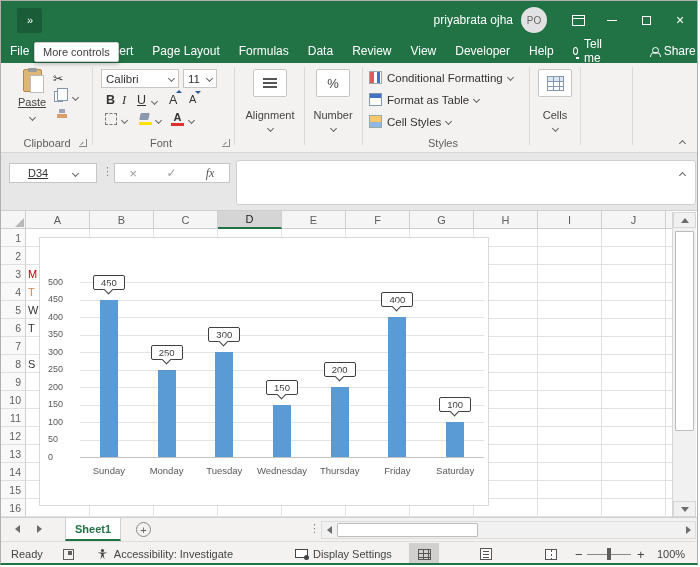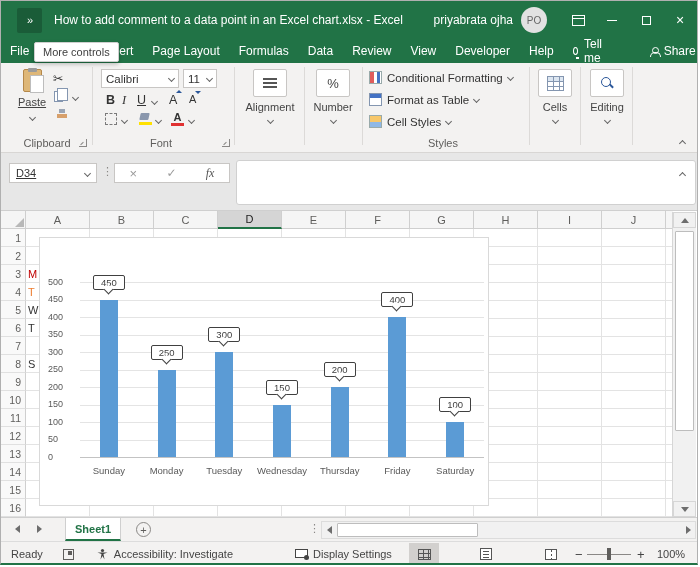--- a/index.html
+++ b/index.html
@@ -81,21 +81,21 @@
   .icon-bucket::before { content:""; position:absolute; left:1px; top:0; width:9px; height:7px;
                          background:#8a97ad; transform:skewX(-12deg); border-radius:1px; }
   .icon-bucket::after { content:""; position:absolute; left:0; top:9px; width:13px; height:3px; background:#ffe100; }
   .icon-fontcolor { position:relative; width:13px; height:14px; font-size:11px; font-weight:bold;
                     color:#333; text-align:center; line-height:10px; }
   .icon-fontcolor::after { content:""; position:absolute; left:0; top:11px; width:13px; height:3px; background:#e03131; }
   
   .bigbtn { position:absolute; text-align:center; }
   .bigbtn .box { width:34px; height:28px; background:#fff; border:1px solid #c8c6c4; border-radius:2px;
                  display:flex; align-items:center; justify-content:center; margin:0 auto; }
-  .bigbtn .blabel { margin-top:4px; }
+  .bigbtn .blabel { margin-top:12px; }
   .bigbtn .chv { margin-top:3px; }
   .icon-align { width:14px; height:10px;
     background:linear-gradient(#555 0 1.5px,transparent 1.5px 4px,#555 4px 5.5px,transparent 5.5px 8px,#555 8px 9.5px,transparent 9.5px); }
   .icon-percent { font-size:13px; color:#444; }
   .icon-cellsgrid { width:17px; height:15px; border:1px solid #8496b0;
     background:linear-gradient(to right,transparent 0 5px,#8496b0 5px 6px,transparent 6px 11px,#8496b0 11px 12px,transparent 12px),
                linear-gradient(#dce6f1 0 4px,#8496b0 4px 5px,transparent 5px 9px,#8496b0 9px 10px,transparent 10px); }
   .icon-magnifier { position:relative; width:14px; height:14px; }
   .icon-magnifier::before { content:""; position:absolute; left:1px; top:1px; width:8px; height:8px;
                             border:1.5px solid #2b579a; border-radius:50%; }
@@ -110,21 +110,21 @@
               background:linear-gradient(#4472c4 0 4px,#fff 4px),
                          linear-gradient(to right,transparent 0 6px,#8496b0 6px 7px,transparent 7px); }
   .icon-cs { width:13px; height:13px; border:1px solid #9aa; margin-right:5px;
              background:linear-gradient(#f7c76a 0 6px,#8fb8e6 6px); }
   .collapse-chv { position:absolute; right:12px; top:78px; }
 
   
   .formularow { position:absolute; left:0; top:152px; width:100%; height:58px; background:#e7e7e7;
                 border-bottom:1px solid #cfcfcf; }
   .namebox { position:absolute; left:8px; top:10px; width:88px; height:20px; background:#fff;
-             border:1px solid #c8c6c4; font-size:11px; color:#333; display:flex; align-items:center; padding:0 6px;text-decoration:underline; }
+             border:1px solid #c8c6c4; font-size:11px; color:#333; display:flex; align-items:center; padding:0 18px;text-decoration:underline; }
   .namebox .chv { margin-left:auto; }
   .fdots { position:absolute; left:101px; top:12px; color:#8a8886; font-size:11px; }
   .fxbox { position:absolute; left:113px; top:10px; width:116px; height:20px; background:#fff;
            border:1px solid #c8c6c4; display:flex; align-items:center; justify-content:space-around; }
   .fx-x { color:#9a9a9a; font-size:13px; }
   .fx-check { color:#9a9a9a; font-size:12px; }
   .fx-fx { color:#555; font-size:12px; font-style:italic; font-family:"Liberation Serif","DejaVu Serif",serif; }
   .finput { position:absolute; left:235px; top:7px; width:460px; height:45px; background:#fff;
             border:1px solid #d0d0d0; border-radius:3px; }
   .finput .chv { position:absolute; right:10px; top:12px; }
@@ -224,21 +224,20 @@
   .zoom-plus { position:absolute; left:636px; font-size:13px; color:#444; }
   .zoom-level { position:absolute; left:656px; }
 </style>
 </head>
 <body>
 
 <div class="window">
 
   <div class="titlebar">
     <div class="qat-btn">»</div>
-    <div class="title-text">How to add comment to a data point in an Excel chart.xlsx  -  Excel</div>
     <div class="title-right">
       <span class="user-name">priyabrata ojha</span>
       <span class="avatar">PO</span>
       <span class="tb-btn">
         <span class="icon-ribbondisp"></span>
       </span>
       <span class="tb-btn">
         <span class="icon-min"></span>
       </span>
       <span class="tb-btn">
@@ -350,27 +349,20 @@
 
     <div class="bigbtn" style="left:532px; top:6px; width:44px;">
       <div class="box">
           <span class="icon-cellsgrid"></span>
         </div>
       <div class="blabel">Cells</div>
       <span class="chv"></span>
     </div>
     <div class="rsep" style="left:579px;"></div>
 
-    <div class="bigbtn" style="left:583px; top:6px; width:46px;">
-      <div class="box">
-          <span class="icon-magnifier"></span>
-        </div>
-      <div class="blabel">Editing</div>
-      <span class="chv"></span>
-    </div>
     <div class="rsep" style="left:631px;"></div>
     <span class="chv chv-up collapse-chv"></span>
   </div>
 
   <div class="formularow">
     <div class="namebox">
       <span>D34</span>
       <span class="chv"></span>
     </div>
     <span class="fdots">⋮</span>

